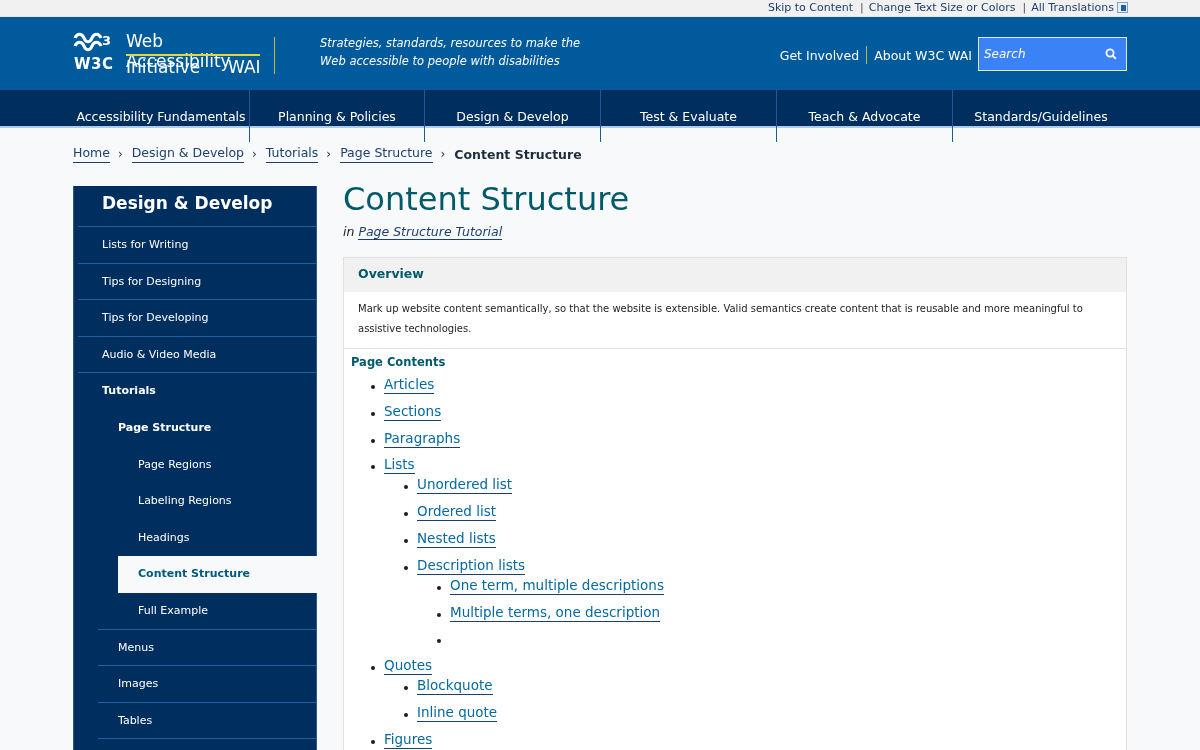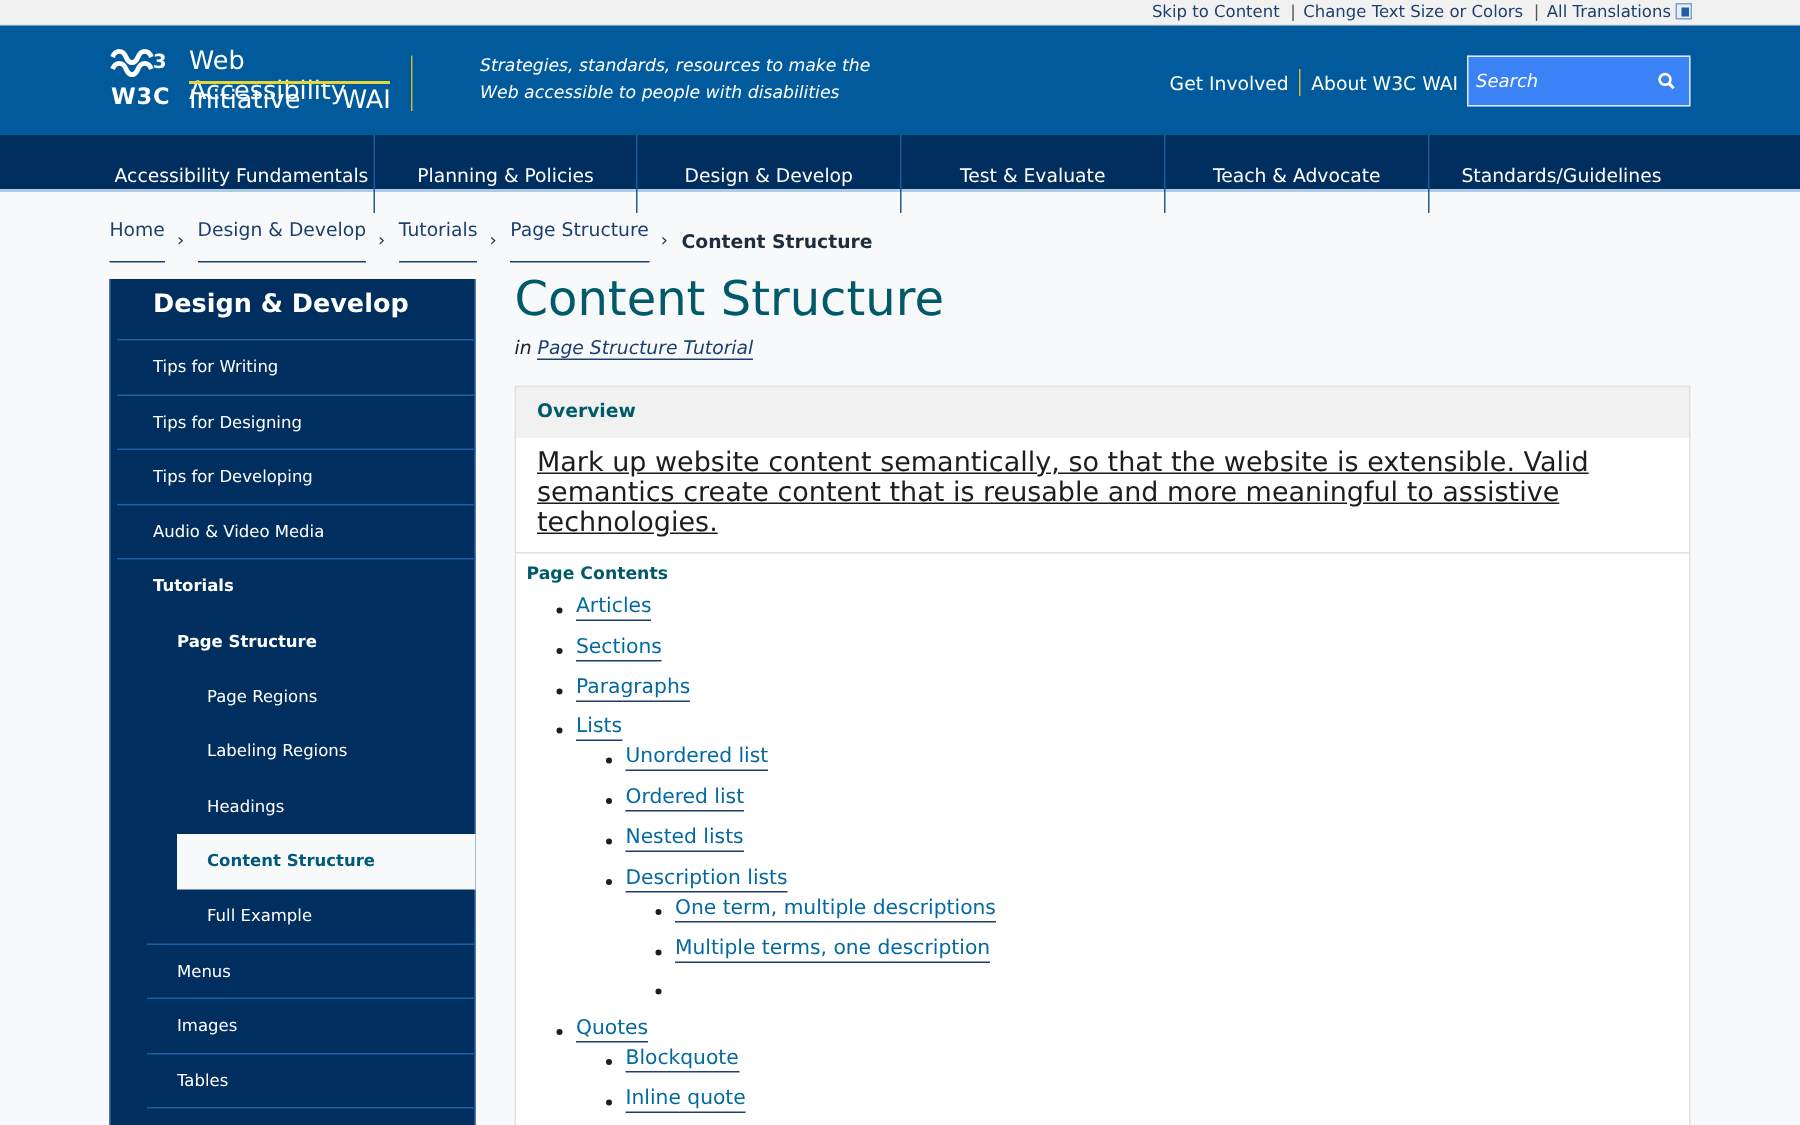--- a/index.html
+++ b/index.html
@@ -34,21 +34,21 @@
   .search .btn { width: 28px; height: 32px; display: flex; align-items: center; justify-content: center; cursor: pointer; }
 
   
   .mainnav { position: absolute; left: 0; top: 90px; width: 1200px; height: 38px; background: #002f5f; border-bottom: 2px solid #b0cbe6; display: flex; }
   .mainnav .spacer { width: 73px; }
   .mainnav .item { height: 52px; display: flex; align-items: center; justify-content: center; color: #fff; font-size: 12.5px; border-right: 1px solid #1d5a97; text-decoration: none; }
   .mainnav .item:last-child { border-right: none; }
 
   
   .breadcrumb { position: absolute; left: 73px; top: 145px; font-size: 12.5px; display: flex; align-items: center; }
-  .breadcrumb a { color: #1d3f6e; text-decoration: none; border-bottom: 1px solid #1d3f6e; padding-bottom: 14px; }
+  .breadcrumb a { color: #1d3f6e; text-decoration: none; border-bottom: 1px solid #1d3f6e; padding-bottom: 2px; }
   .breadcrumb .chev { margin: 0 9px 0 8px; color: #333; font-size: 12px; }
   .breadcrumb .current { font-weight: bold; color: #1d2d3d; }
 
   
   .sidebar { position: absolute; left: 73px; top: 186px; width: 244px; height: 564px; background: #002f5f; border-right: 1px solid #26598f; border-left: 1px solid #26598f; }
   .sidebar .head { height: 41px; padding: 7px 0 0 24px; color: #fff; font-weight: bold; font-size: 17px; border-bottom: 1px solid #1a5fa2; margin-left: 4px; }
   .sb-item { display: block; color: #fff; text-decoration: none; font-size: 11px; height: 36.6px; line-height: 36px; }
   .sb-l1 { padding-left: 24px; margin-left: 4px; border-bottom: 1px solid #1a5fa2; }
   .sb-bold { font-weight: bold; }
   .sb-l2 { padding-left: 20px; margin-left: 24px; }
@@ -56,21 +56,21 @@
   .sb-l2-border { border-bottom: 1px solid #1a5fa2; }
   .sb-active { background: #f8f9fb; color: #005a7d; font-weight: bold; margin-right: -1px; }
 
   
   .page-title { position: absolute; left: 343px; top: 180px; font-size: 32px; color: #005a6a; font-weight: normal; }
   .subtitle { position: absolute; left: 343px; top: 224px; font-size: 12.5px; font-style: italic; color: #1d1d1d; }
   .subtitle a { color: #1d3f6e; text-decoration: none; border-bottom: 1px solid #1d3f6e; }
 
   .overview { position: absolute; left: 343px; top: 257px; width: 784px; border: 1px solid #e0e0e0; background: #fff; }
   .overview .ov-head { height: 34px; background: #f1f1f1; padding: 8px 0 0 14px; color: #005a6a; font-weight: bold; font-size: 12.5px; }
-  .overview .ov-body { padding: 7px 14px 9px 14px; font-size: 18px; line-height: 20px; color: #1d1d1d; border-bottom: 1px solid #e0e0e0; text-decoration: underline; }
+  .overview .ov-body { padding: 7px 14px 9px 14px; font-size: 10px; line-height: 20px; color: #1d1d1d; border-bottom: 1px solid #e0e0e0; }
   .toc { padding: 6px 8px 0 7px; height: 405px; }
   .toc .toc-head { font-size: 11.5px; font-weight: bold; color: #005a6a; margin-bottom: 6px; }
   .toc ul { list-style: none; }
   .toc li { font-size: 13.5px; position: relative; }
   .toc li .row { height: 26.8px; display: flex; align-items: flex-start; padding-top: 1px; }
   .toc li .dot { width: 4px; height: 4px; border-radius: 50%; background: #1d1d1d; margin-top: 9px; margin-right: 9px; flex: none; }
   .toc a { color: #0369a1; text-decoration: none; border-bottom: 1px solid #1d3f6e; line-height: 17px; }
   .toc .lvl1 { padding-left: 20px; }
   .toc .lvl2 { padding-left: 33px; }
   .toc .lvl3 { padding-left: 33px; }
@@ -136,21 +136,21 @@
   <span class="chev">›</span>
   <a href="#">Tutorials</a>
   <span class="chev">›</span>
   <a href="#">Page Structure</a>
   <span class="chev">›</span>
   <span class="current">Content Structure</span>
 </div>
 
 <aside class="sidebar">
   <div class="head">Design &amp; Develop</div>
-  <a href="#" class="sb-item sb-l1">Tips for Writing</a>
+  <a href="#" class="sb-item sb-l1">Lists for Writing</a>
   <a href="#" class="sb-item sb-l1">Tips for Designing</a>
   <a href="#" class="sb-item sb-l1">Tips for Developing</a>
   <a href="#" class="sb-item sb-l1">Audio &amp; Video Media</a>
   <a href="#" class="sb-item sb-l1 sb-bold" style="border-bottom:none">Tutorials</a>
   <a href="#" class="sb-item sb-l2 sb-bold">Page Structure</a>
   <a href="#" class="sb-item sb-l3">Page Regions</a>
   <a href="#" class="sb-item sb-l3">Labeling Regions</a>
   <a href="#" class="sb-item sb-l3">Headings</a>
   <a href="#" class="sb-item sb-l3 sb-active" style="margin-left:44px;padding-left:20px;">Content Structure</a>
   <a href="#" class="sb-item sb-l3 sb-l2-border" style="margin-left:24px;padding-left:40px;">Full Example</a>

